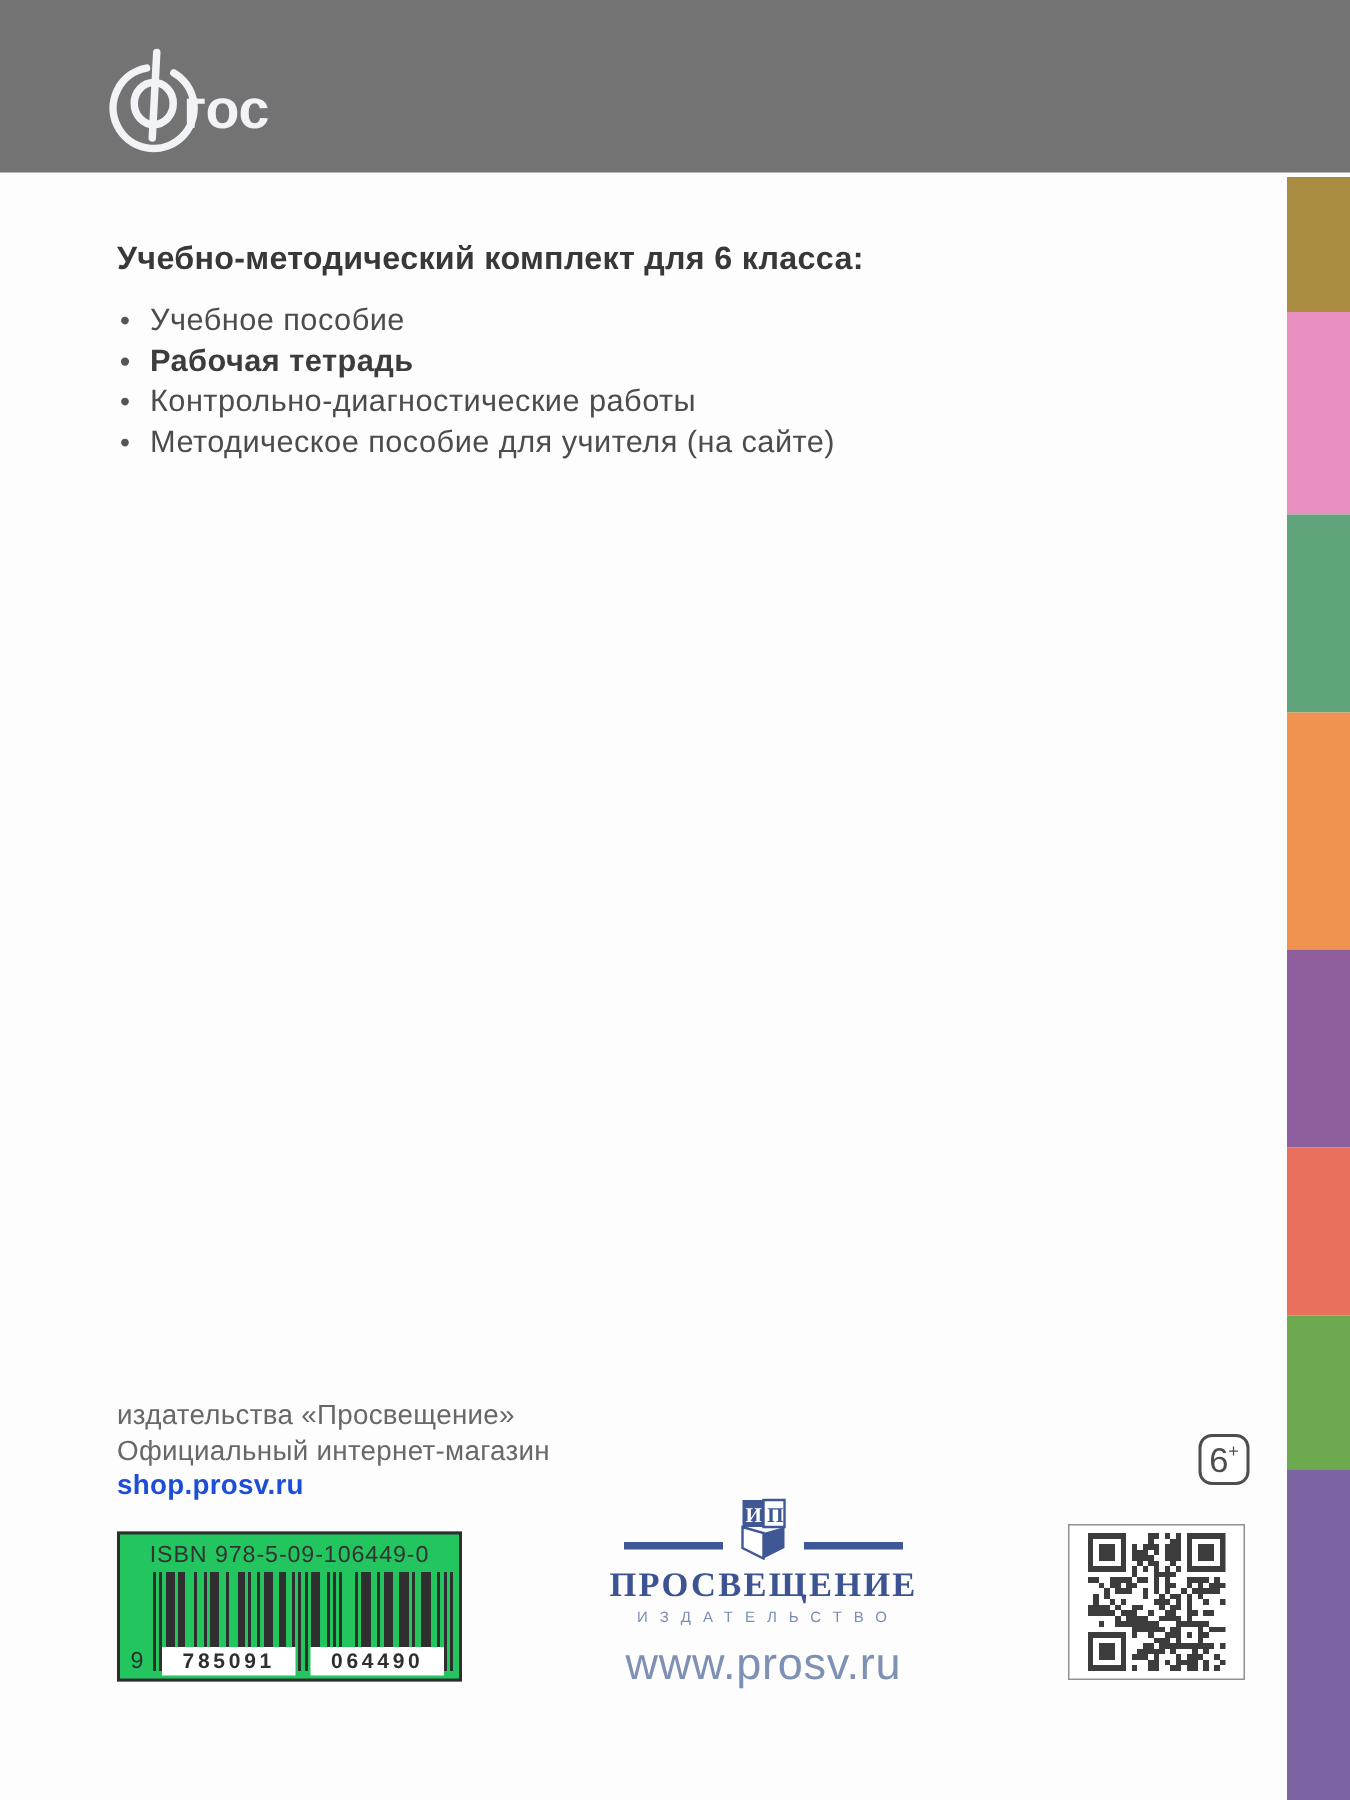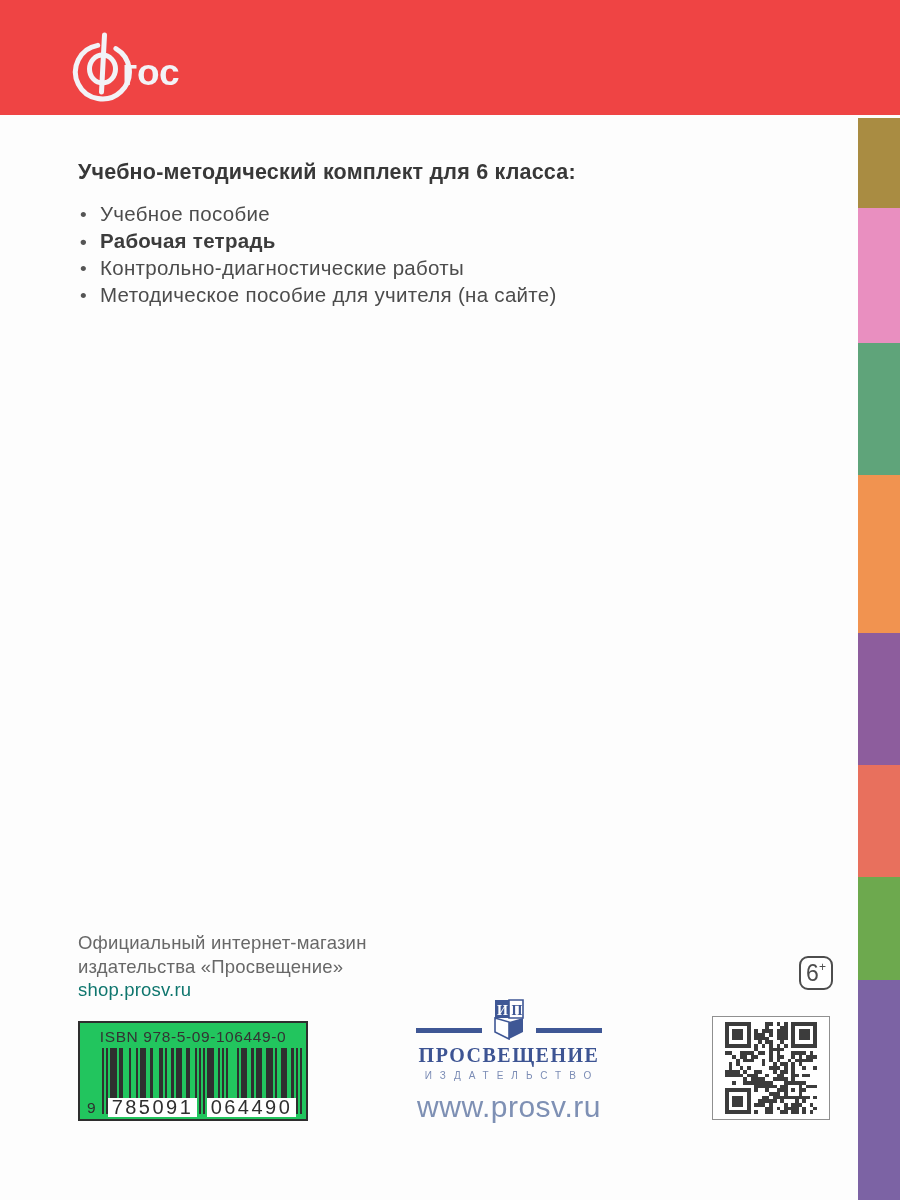--- a/index.html
+++ b/index.html
@@ -1,50 +1,50 @@
 <!DOCTYPE html>
 <html><head>
 <meta charset="utf-8">
 <style>
   html,body{margin:0;padding:0;background:#fff;}
   .page{position:relative;width:900px;height:1200px;background:#fdfdfd;overflow:hidden;
         font-family:"Liberation Sans", sans-serif;}
   
-  .band{position:absolute;left:0;top:0;width:900px;height:115px;background:#ef4444;}
+  .band{position:absolute;left:0;top:0;width:900px;height:115px;background:#737373;}
   .fgos{position:absolute;left:72px;top:28px;}
   
   .stripes{position:absolute;top:118px;right:0;width:42px;display:flex;flex-direction:column;}
   .stripe{width:42px;}
   
   .kit-heading{position:absolute;left:78px;top:160px;width:600px;
        font-size:21.5px;font-weight:bold;color:#383838;letter-spacing:.2px;}
   .kit-list{position:absolute;left:80px;top:202px;width:600px;}
   .kit-item{display:flex;align-items:baseline;height:27px;font-size:20.5px;color:#4c4c4c;letter-spacing:.3px;}
   .kit-item .dot{width:20px;font-size:19px;color:#555;}
   .kit-item.bold{font-weight:bold;color:#3c3c3c;}
   
   .shop{position:absolute;left:78px;top:931px;font-size:18.5px;line-height:23.5px;color:#686868;letter-spacing:.2px;}
-  .shop .shop-url{font-weight:normal;color:#0f766e;}
+  .shop .shop-url{font-weight:bold;color:#1d4ed8;}
   
   .barcode-box{position:absolute;left:78px;top:1021px;width:230px;height:100px;background:#22c55e;
        border:2px solid #2e2e2e;box-sizing:border-box;}
   .isbn-label{position:absolute;left:0;top:5px;width:100%;text-align:center;
        font-size:15.5px;color:#333;letter-spacing:.6px;}
   .bars{position:absolute;left:22px;top:25px;width:200px;height:66px;}
   .digit-strip{position:absolute;top:75px;height:19px;background:#fff;text-align:center;
-       font-size:20px;color:#2f2f2f;letter-spacing:2.5px;line-height:19px;}
+       font-size:14px;color:#2f2f2f;letter-spacing:2.5px;line-height:19px;font-weight:bold;}
   .strip-left{left:28px;width:89px;}
   .strip-right{left:127px;width:89px;}
   .first-digit{position:absolute;left:7px;top:75px;font-size:15.5px;color:#2f2f2f;line-height:19px;}
   
   .pub{position:absolute;left:399px;top:998px;width:220px;text-align:center;}
   .pub-top{display:flex;align-items:flex-end;justify-content:center;gap:9px;}
   .logo-rule{height:5px;width:66px;background:#3f5795;margin-bottom:7px;}
   .pub-name{margin-top:4px;font-family:"Liberation Serif", serif;font-weight:bold;
-       font-size:20px;letter-spacing:1.5px;color:#3d5493;}
+       font-size:23px;letter-spacing:1.5px;color:#3d5493;}
   .pub-sub{margin-top:3px;font-size:10px;letter-spacing:8px;color:#7b8cb5;padding-left:6px;}
   .pub-site{margin-top:9px;font-size:30px;letter-spacing:.5px;color:#7e90b4;}
   
   .age{position:absolute;left:799px;top:956px;width:34px;height:34px;box-sizing:border-box;
        border:2.5px solid #4d4d4d;border-radius:9px;display:flex;align-items:center;justify-content:center;
        color:#4d4d4d;background:#fff;}
   .age .num{font-size:23px;line-height:1;}
   .age .plus{font-size:12px;line-height:1;transform:translateY(-6px);}
   
   .qr-box{position:absolute;left:712px;top:1016px;width:118px;height:104px;box-sizing:border-box;
@@ -92,22 +92,22 @@
       <span class="dot">•</span>
       <span>Контрольно-диагностические работы</span>
     </div>
     <div class="kit-item">
       <span class="dot">•</span>
       <span>Методическое пособие для учителя (на сайте)</span>
     </div>
   </div>
 
   <div class="shop">
+    <div>издательства «Просвещение»</div>
     <div>Официальный интернет-магазин</div>
-    <div>издательства «Просвещение»</div>
     <div class="shop-url">shop.prosv.ru</div>
   </div>
 
   <div class="barcode-box">
     <div class="isbn-label">ISBN  978-5-09-106449-0</div>
     <svg class="bars" viewBox="0 0 95 66" preserveAspectRatio="none" shape-rendering="crispEdges">
         <rect x="0" y="0" width="1" height="66" fill="#2f2f2f"></rect>
         <rect x="2" y="0" width="1" height="66" fill="#2f2f2f"></rect>
         <rect x="4" y="0" width="1" height="50" fill="#2f2f2f"></rect>
         <rect x="5" y="0" width="1" height="50" fill="#2f2f2f"></rect>

